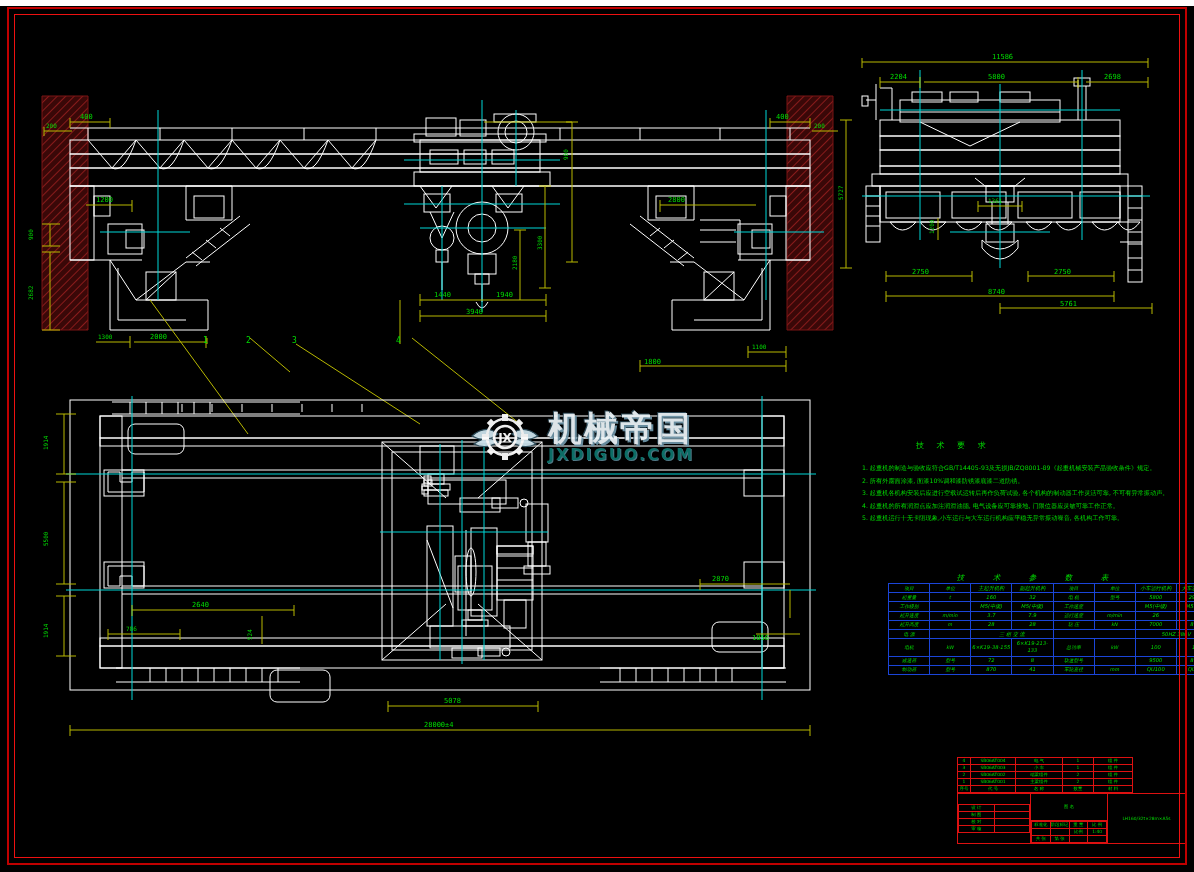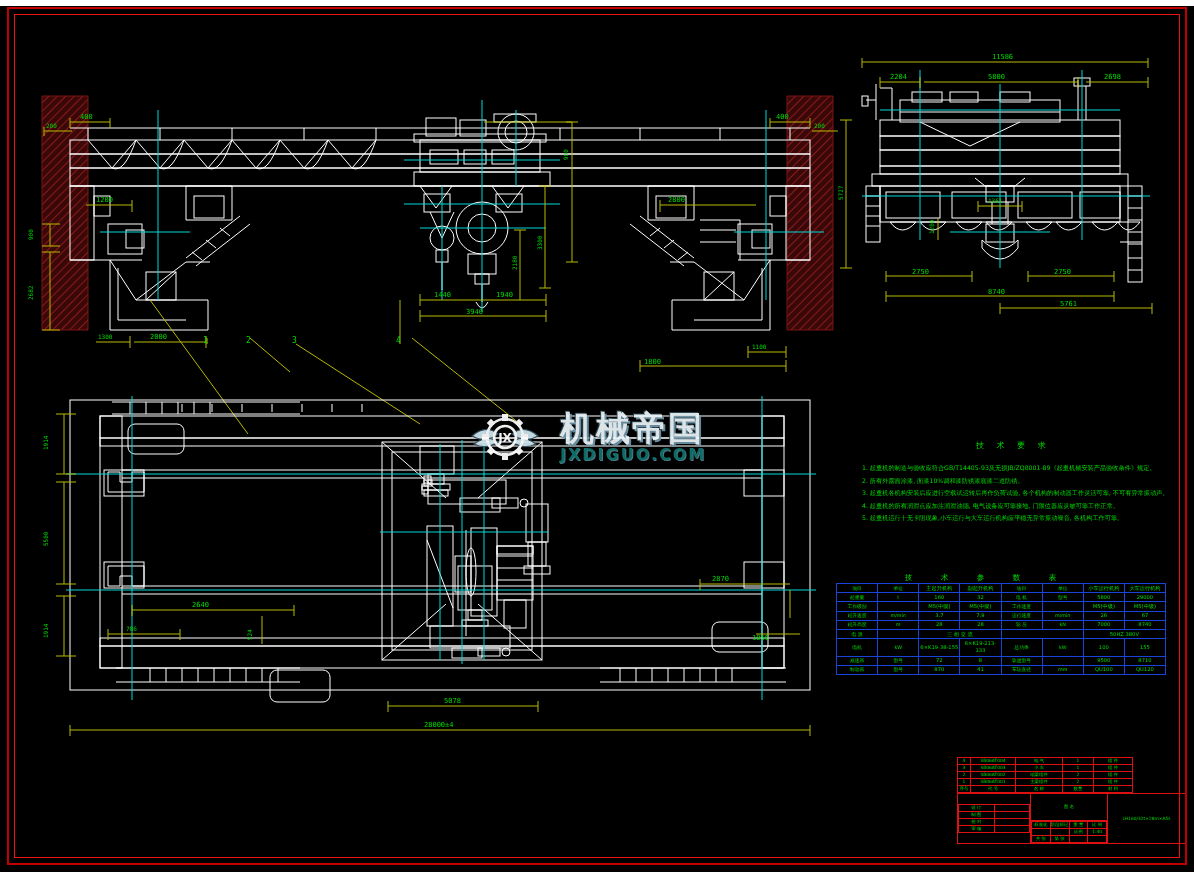--- a/index.html
+++ b/index.html
@@ -10,33 +10,33 @@
   .topstrip{position:absolute;left:0;top:0;width:1194px;height:6px;background:#ffffff;}
   svg.cad{position:absolute;left:0;top:0;width:1194px;height:872px;}
   .g-wh{stroke:#ffffff;fill:none;stroke-width:1;}
   .g-cy{stroke:#00d8d8;fill:none;stroke-width:1;}
   .g-ye{stroke:#b8b800;fill:none;stroke-width:1;}
   .dim-txt{fill:#00dd00;font-size:7px;font-family:"DejaVu Sans Mono",monospace;}
   .dim-txt-s{fill:#00dd00;font-size:6px;font-family:"DejaVu Sans Mono",monospace;}
   .hatch-wall{fill:url(#hatchred);stroke:#7a1414;stroke-width:1;}
   .notes{position:absolute;color:#00dd00;font-size:6.2px;line-height:12.5px;font-family:"DejaVu Sans",sans-serif;white-space:nowrap;}
   .notes-title{position:absolute;color:#00dd00;font-size:8px;letter-spacing:5px;font-family:"DejaVu Sans",sans-serif;}
-  .spec-wrap{position:absolute;left:836px;top:573px;width:301px;height:92px;}
+  .spec-wrap{position:absolute;left:888px;top:573px;width:301px;height:92px;font-style:italic;}
   .spec-tbl{width:330px;height:92px;border-collapse:collapse;table-layout:fixed;}
   .spec-tbl td{border:1px solid #1b45d8;color:#00dd00;font-size:5.2px;text-align:center;padding:0;line-height:7.2px;font-family:"DejaVu Sans",sans-serif;overflow:hidden;}
   .spec-tbl td.lbl{font-size:4.8px;}
   .spec-head{color:#00dd00;font-size:7.5px;letter-spacing:12px;text-align:center;}
   .title-block{position:absolute;left:957px;top:757px;width:225px;height:98px;}
   .tb-tbl{border-collapse:collapse;table-layout:fixed;}
   .tb-tbl td{border:1px solid #dd1111;color:#00dd00;font-size:4.4px;padding:0;text-align:center;line-height:6px;font-family:"DejaVu Sans",sans-serif;overflow:hidden;}
   .tb-white{color:#ffffff;font-size:4.6px;}
   .callout{position:absolute;color:#00dd00;font-size:8px;font-family:"DejaVu Sans Mono",monospace;}
   .wm{position:absolute;left:468px;top:404px;width:286px;height:66px;display:flex;align-items:center;opacity:.93;}
   .wm-logo{position:relative;width:74px;height:62px;text-align:center;}
-  .wm-text{margin-left:18px;}
+  .wm-text{margin-left:6px;}
   .wm-cn{font-family:"DejaVu Sans",sans-serif;font-size:34px;font-weight:bold;color:#eef6fa;letter-spacing:2px;line-height:36px;text-shadow:2px 2px 0 #6e95a8,-1px -1px 0 #2d4a58;}
   .wm-en{font-family:"DejaVu Sans",sans-serif;font-size:16px;font-weight:bold;color:#0f766e;letter-spacing:2px;line-height:18px;text-shadow:1px 1px 0 #55808f;}
 </style>
 </head>
 <body>
 
 <div id="stage">
 
   <div class="topstrip"></div>
 
@@ -573,21 +573,21 @@
         </g>
         <text x="37" y="36" text-anchor="middle" font-size="12" font-weight="bold" fill="#ffffff" font-family="DejaVu Sans, sans-serif">JX</text>
       </svg>
     </div>
     <div class="wm-text">
       <div class="wm-cn">机械帝国</div>
       <div class="wm-en">JXDIGUO.COM</div>
     </div>
   </div>
 
-  <div class="notes-title" style="left:976px;top:440px;">技 术 要 求</div>
+  <div class="notes-title" style="left:916px;top:440px;">技 术 要 求</div>
   <div class="notes" style="left:862px;top:462px;">
     <div>1. 起重机的制造与验收应符合GB/T14405-93及无损JB/ZQ8001-89《起重机械安装产品验收条件》规定。</div>
     <div>2. 所有外露面涂漆, 面漆10%调和漆防锈漆底漆二道防锈。</div>
     <div>3. 起重机各机构安装后应进行空载试运转后再作负荷试验, 各个机构的制动器工作灵活可靠, 不可有异常振动声。</div>
     <div>4. 起重机的所有润滑点应加注润滑油脂, 电气设备应可靠接地, 门限位器应灵敏可靠工作正常。</div>
     <div>5. 起重机运行十无卡阻现象,小车运行与大车运行机构应平稳无异常振动噪音, 各机构工作可靠。</div>
   </div>
 
   <div class="spec-wrap">
     <div class="spec-head">技 术 参 数 表</div>

